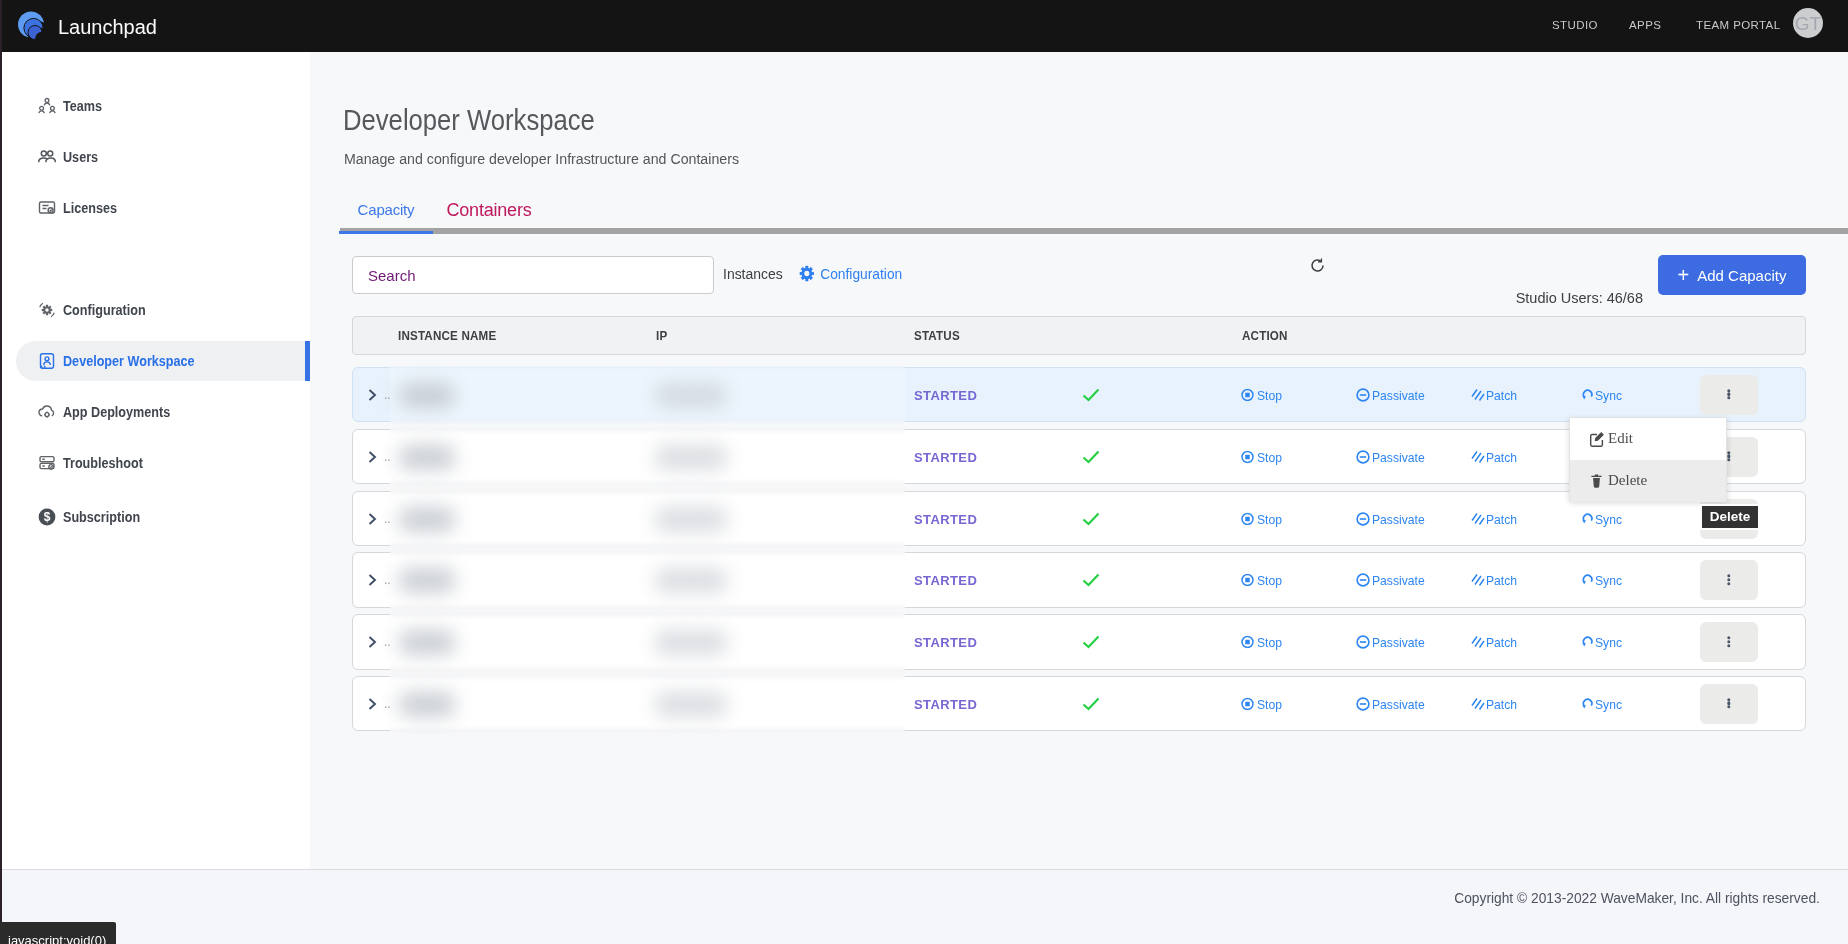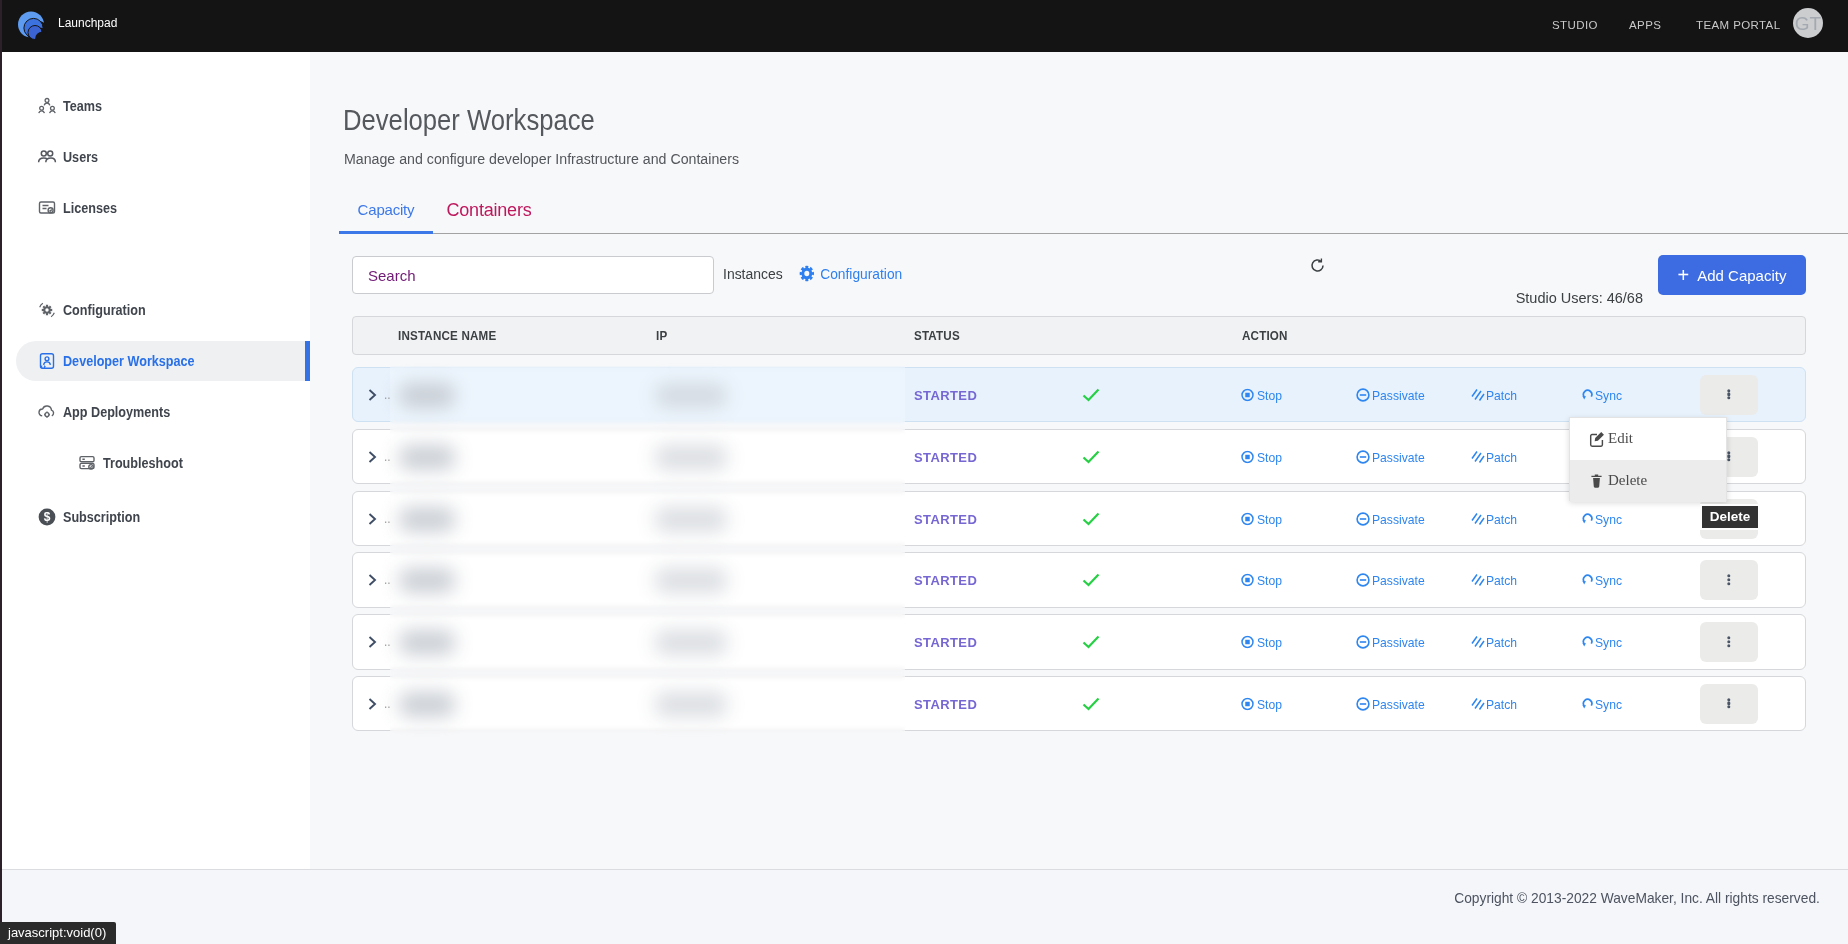--- a/index.html
+++ b/index.html
@@ -2,40 +2,40 @@
 <html><head>
 <meta charset="utf-8">
 <style>
 * { margin:0; padding:0; box-sizing:border-box; }
 html,body { width:1848px; height:944px; overflow:hidden; }
 body { font-family:"Liberation Sans", sans-serif; background:#f7f8fa; position:relative; }
 #page { position:absolute; left:0; top:0; width:1848px; height:944px; }
 
 #nav { position:absolute; left:0; top:0; width:1848px; height:52px; background:#141414; z-index:30; }
 #nav .logo { position:absolute; left:17px; top:11px; }
-#nav .brand { position:absolute; left:58px; top:16px; color:#fdfdfd; font-size:12px; }
+#nav .brand { position:absolute; left:58px; top:16px; color:#fdfdfd; font-size:20px; }
 #nav .navlinks span { position:absolute; top:19px; color:#c9c9c9; font-size:11.5px; letter-spacing:.4px; }
 #nav .avatar { position:absolute; left:1793px; top:8px; width:30px; height:30px; border-radius:50%; background:#cbcdcf; color:#a4a9b1; font-size:19px; text-align:center; line-height:31px; overflow:hidden; }
 
 #leftedge { position:absolute; left:0; top:0; width:2px; height:944px; background:#2c2128; z-index:40; }
 
 #side { position:absolute; left:0; top:52px; width:310px; height:817px; background:#ffffff; z-index:5; }
 .sitem { position:absolute; left:0; width:310px; height:40px; }
 .sitem .icn { position:absolute; left:37px; top:50%; transform:translateY(-50%); width:20px; height:20px; }
 .sitem .lbl { position:absolute; left:63px; top:50%; transform:translateY(-50%) scaleX(.87); transform-origin:left center; font-size:14.5px; color:#40454d; font-weight:bold; white-space:nowrap; }
 .sitem.sel { background:#eef0f2; border-radius:22px 0 0 22px; left:16px; width:294px; }
 .sitem.sel .icn { left:21px; }
 .sitem.sel .lbl { left:47px; color:#2970e8; }
 .sitem.sel .bar { position:absolute; right:0; top:0; width:5px; height:100%; background:#3572e6; }
 
 #main { position:absolute; left:310px; top:52px; width:1538px; height:816px; }
 h1.title { position:absolute; left:33px; top:51px; font-size:30px; font-weight:normal; color:#55585c; transform:scaleX(.855); transform-origin:left top; white-space:nowrap; }
 .subtitle { position:absolute; left:34px; top:98px; font-size:15.5px; color:#53565a; transform:scaleX(.915); transform-origin:left top; white-space:nowrap; }
 
-.tabs { position:absolute; left:30px; top:141px; width:1508px; height:41px; border-bottom:1px solid #a3a3a3; }
+.tabs { position:absolute; left:30px; top:141px; width:1508px; height:41px; border-bottom:6px solid #a3a3a3; }
 .tab { position:absolute; top:0; height:41px; }
 .tab.active { left:-1px; width:94px; color:#3c78e8; border-bottom:3px solid #3c78e8; text-align:center; line-height:34px; font-size:15px; letter-spacing:-.2px; }
 .tab.other { left:93px; width:112px; color:#be185d; text-align:center; line-height:34px; font-size:18px; letter-spacing:-.2px; }
 
 .search { position:absolute; left:42px; top:204px; width:362px; height:38px; background:#fff; border:1px solid #c9cbcf; border-radius:4px; }
 .search span { position:absolute; left:15px; top:10px; color:#701a75; font-size:15px; }
 .lbl-instances { position:absolute; left:413px; top:213px; font-size:15.5px; color:#3c4043; transform:scaleX(.9); transform-origin:left top; }
 .cfg { position:absolute; left:489px; top:213px; font-size:15px; color:#2e7ff0; transform:scaleX(.92); transform-origin:left top; white-space:nowrap; }
 .cfg svg { vertical-align:-3px; margin-right:6px; }
 .refresh { position:absolute; left:999px; top:205px; }
@@ -66,21 +66,21 @@
 
 #ddmenu { position:absolute; left:1569px; top:417px; width:158px; height:84px; background:#fff; border:1px solid #e3e3e3; box-shadow:0 2px 6px rgba(0,0,0,.15); z-index:20; font-family:"Liberation Serif", serif; }
 #ddmenu .mi { position:relative; height:42px; font-size:15px; color:#4a4a4a; }
 #ddmenu .mi.hov { background:#ececec; }
 #ddmenu .mi svg { position:absolute; left:18px; top:12px; }
 #ddmenu .mi span { position:absolute; left:38px; top:12px; }
 #tooltip { position:absolute; left:1700px; top:504px; width:60px; height:26px; background:#323232; color:#fff; font-size:13.5px; font-weight:bold; text-align:center; line-height:22px; z-index:21; border:2px solid #fdfdfd; box-sizing:border-box; }
 
 #footer { position:absolute; left:0; top:869px; width:1848px; height:75px; background:#f4f6f9; border-top:1px solid #dadce0; z-index:6; }
 #footer .copy { position:absolute; right:28px; top:20px; font-size:14.5px; color:#4d5360; transform:scaleX(.95); transform-origin:right center; white-space:nowrap; }
-#status { position:absolute; left:0; bottom:0; height:22px; background:#2b2b2b; color:#fff; font-size:13px; line-height:22px; padding:0 10px 0 8px; z-index:50; border-top-right-radius:2px; }
+#status { position:absolute; left:0; bottom:0; height:22px; background:#2b2b2b; color:#fff; font-size:13px; line-height:22px; padding:8px 10px 0 8px; z-index:50; border-top-right-radius:2px; }
 </style>
 </head>
 <body>
 <div id="page">
 
   <div id="nav">
     <svg class="logo" width="30" height="30" viewBox="0 0 30 30">
       <circle cx="14" cy="13.5" r="13" fill="#5e9cf1"></circle>
       <circle cx="20.5" cy="20.5" r="10.8" fill="#141414"></circle>
       <circle cx="16.5" cy="17" r="9.6" fill="#3b72e0" stroke="#141414" stroke-width="1"></circle>
@@ -146,21 +146,21 @@
       <span class="bar"></span>
     </div>
     <div class="sitem" style="top:340px;">
       <svg class="icn" viewBox="0 0 20 20" fill="none" stroke="#5f6368" stroke-width="1.4">
         <path d="M5.2 13.8 a3.4 3.4 0 0 1 0.4-6.8 a4.6 4.6 0 0 1 8.9 1.2 a3 3 0 0 1 0.3 5.6"></path>
         <circle cx="10" cy="12.6" r="2"></circle>
         <path d="M10 9.4 v1 M10 14.8 v1 M12.8 12.6 h-1 M8.2 12.6 h-1"></path>
       </svg>
       <span class="lbl">App Deployments</span>
     </div>
-    <div class="sitem" style="top:391px;margin-left:40px;">
+    <div class="sitem" style="top:391px;">
       <svg class="icn" viewBox="0 0 20 20" fill="none" stroke="#5f6368" stroke-width="1.4">
         <rect x="3" y="3.6" width="14" height="5.2" rx="1.4"></rect>
         <rect x="3" y="10.4" width="14" height="5.2" rx="1.4"></rect>
         <path d="M5.4 6.2 h2.4 M5.4 13 h2.4"></path>
         <circle cx="14" cy="13.8" r="2.2"></circle>
         <path d="M13.2 13.8 l0.7 0.7 l1.2-1.3" stroke-width="1.1"></path>
       </svg>
       <span class="lbl">Troubleshoot</span>
     </div>
     <div class="sitem" style="top:445px;">

